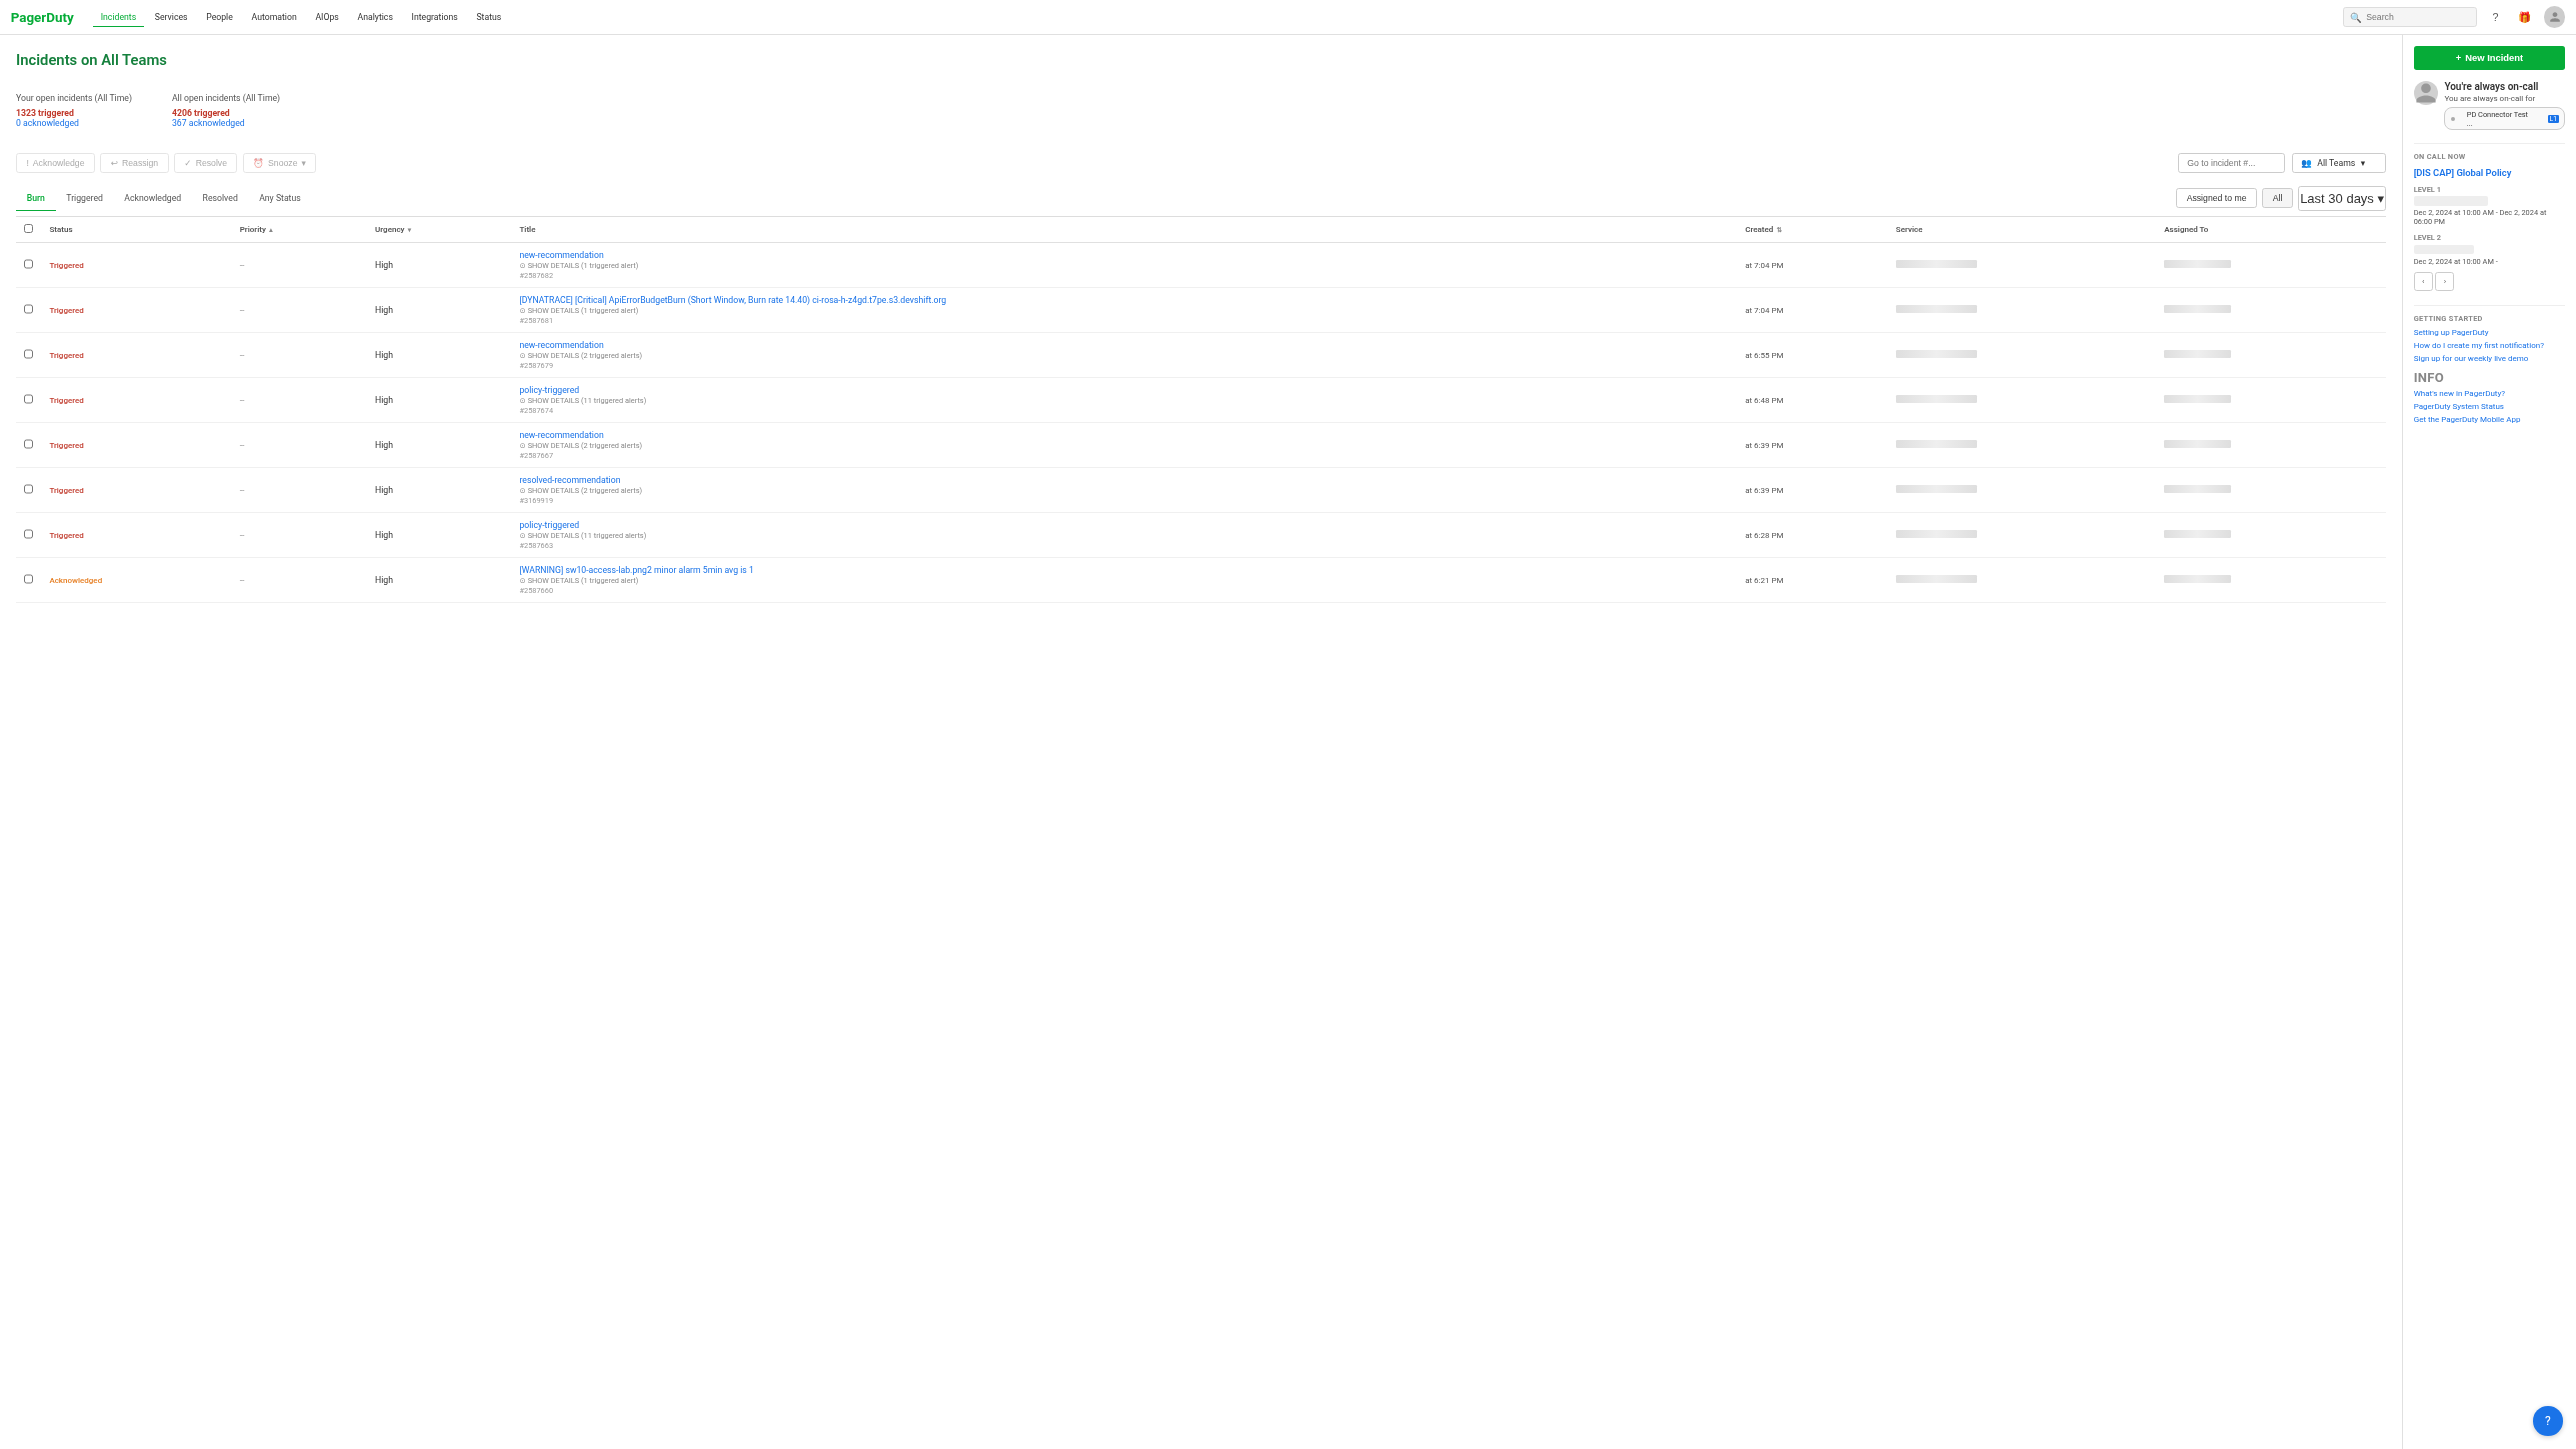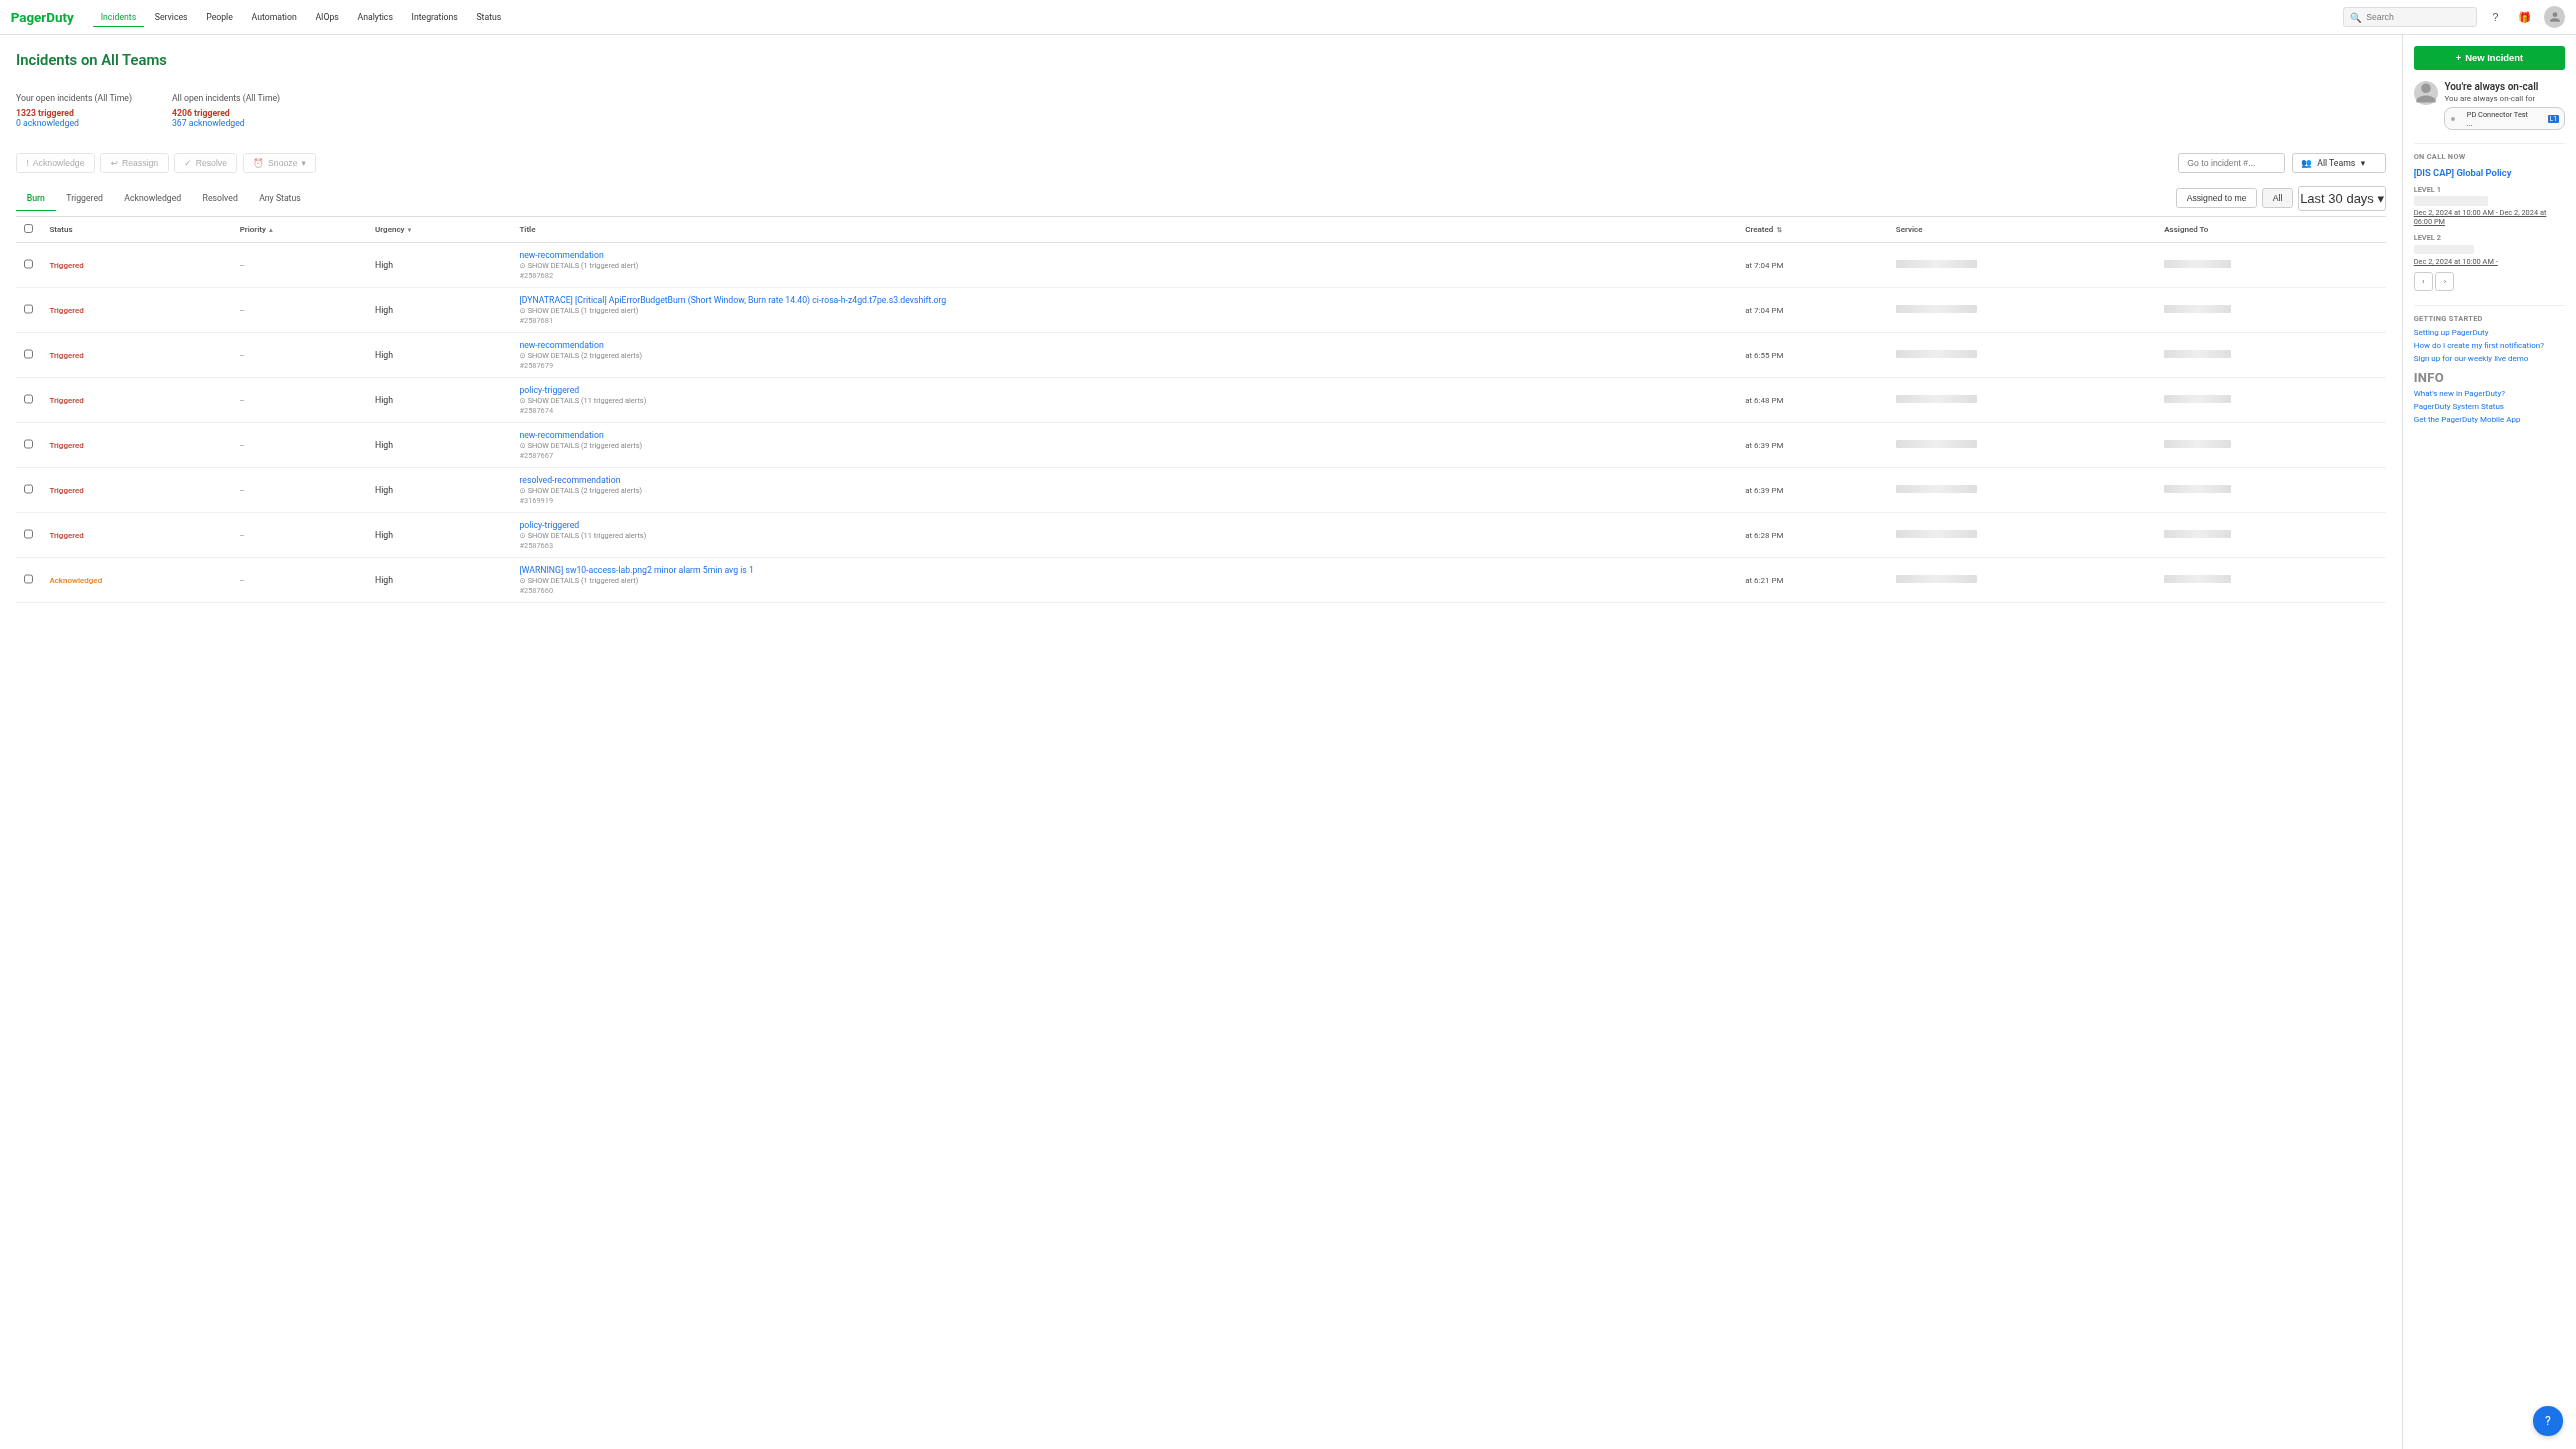--- a/index.html
+++ b/index.html
@@ -123,21 +123,21 @@
     .oncall-badge {
       display: inline-flex; align-items: center; gap: 12px;
       border: 0.7px solid #ccc; border-radius: 8px; padding: 1.3px 5.4px;
       font-size: 7.4px; background: #f9f9f9; cursor: pointer;
     }
     .oncall-dot { width: 4px; height: 4px; border-radius: 50%; background: #aaa; }
     .section-divider { border: none; border-top: 0.7px solid #eee; margin: 8px 0; }
     .on-call-now-label { font-size: 7.4px; font-weight: 700; color: #888; text-transform: uppercase; margin-bottom: 5.4px; letter-spacing: 0.3px; }
     .on-call-policy { font-size: 9.4px; font-weight: 600; color: #1a73e8; margin-bottom: 6.7px; cursor: pointer; }
     .level-label { font-size: 7.4px; font-weight: 700; color: #888; text-transform: uppercase; margin-bottom: 2.7px; }
-    .level-dates { font-size: 7.4px; color: #555; margin-bottom: 6.7px; text-decoration: underline; }
+    .level-dates { font-size: 7.4px; color: #555; margin-bottom: 6.7px; }
     .level-section { margin-bottom: 6.7px; }
     .nav-arrows { display: flex; gap: 2.7px; margin-top: 2.7px; }
     .nav-arrow {
       width: 19px; height: 19px; border: 0.7px solid #ccc; border-radius: 2.7px;
       display: flex; align-items: center; justify-content: center;
       cursor: pointer; font-size: 8px; color: #555;
     }
     .getting-started-label { font-size: 7.4px; font-weight: 700; color: #888; text-transform: uppercase; margin-bottom: 5.4px; letter-spacing: 0.3px; }
     .sidebar-link { font-size: 8px; color: #1a73e8; cursor: pointer; margin-bottom: 4px; display: block; }
     .info-label { font-size: 13px; font-weight: 700; color: #888; text-transform: uppercase; margin: 6.7px 0 4px; letter-spacing: 0.3px; }

